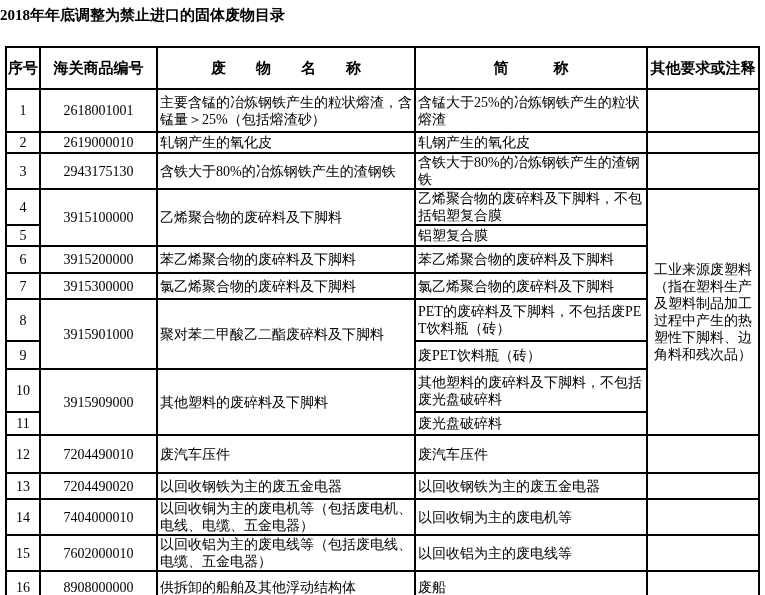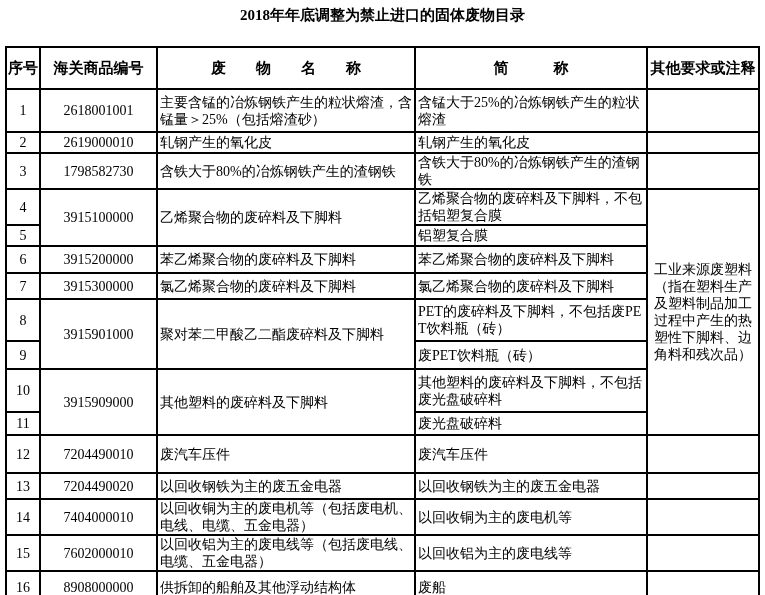--- a/index.html
+++ b/index.html
@@ -11,21 +11,20 @@
     font-family: "Liberation Serif", "DejaVu Serif", serif;
     color: #000000;
     overflow: hidden;
   }
   .page {
     width: 765px;
     height: 595px;
     position: relative;
   }
   .doc-title {
-    text-align: center;
     font-weight: bold;
     font-size: 15px;
     line-height: 20px;
     padding-top: 5px;
   }
   table.catalog {
     border-collapse: collapse;
     table-layout: fixed;
     margin: 21px 0 0 5px;
     width: 753px;
@@ -89,21 +88,21 @@
         </tr>
         <tr style="height: 21px;">
           <td class="c-center">2</td>
           <td class="c-center">2619000010</td>
           <td class="c-left">轧钢产生的氧化皮</td>
           <td class="c-left">轧钢产生的氧化皮</td>
           <td class="c-note"></td>
         </tr>
         <tr style="height: 33px;">
           <td class="c-center">3</td>
-          <td class="c-center">1798582730</td>
+          <td class="c-center">2943175130</td>
           <td class="c-left">含铁大于80%的冶炼钢铁产生的渣钢铁</td>
           <td class="c-left">含铁大于80%的冶炼钢铁产生的渣钢铁</td>
           <td class="c-note"></td>
         </tr>
         <tr style="height: 35px;">
           <td class="c-center">4</td>
           <td class="c-center" rowspan="2">3915100000</td>
           <td class="c-left" rowspan="2">乙烯聚合物的废碎料及下脚料</td>
           <td class="c-left">乙烯聚合物的废碎料及下脚料，不包括铝塑复合膜</td>
           <td class="c-note" rowspan="8">工业来源废塑料（指在塑料生产及塑料制品加工过程中产生的热塑性下脚料、边角料和残次品）</td>

